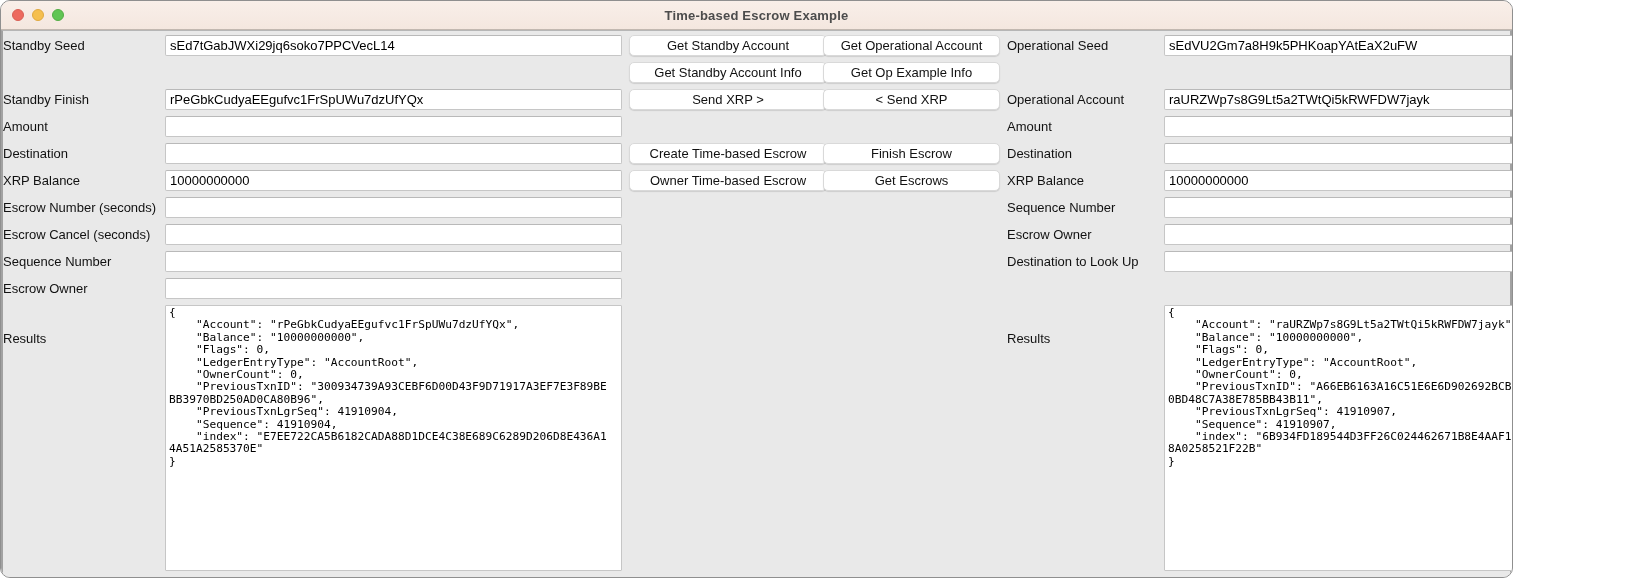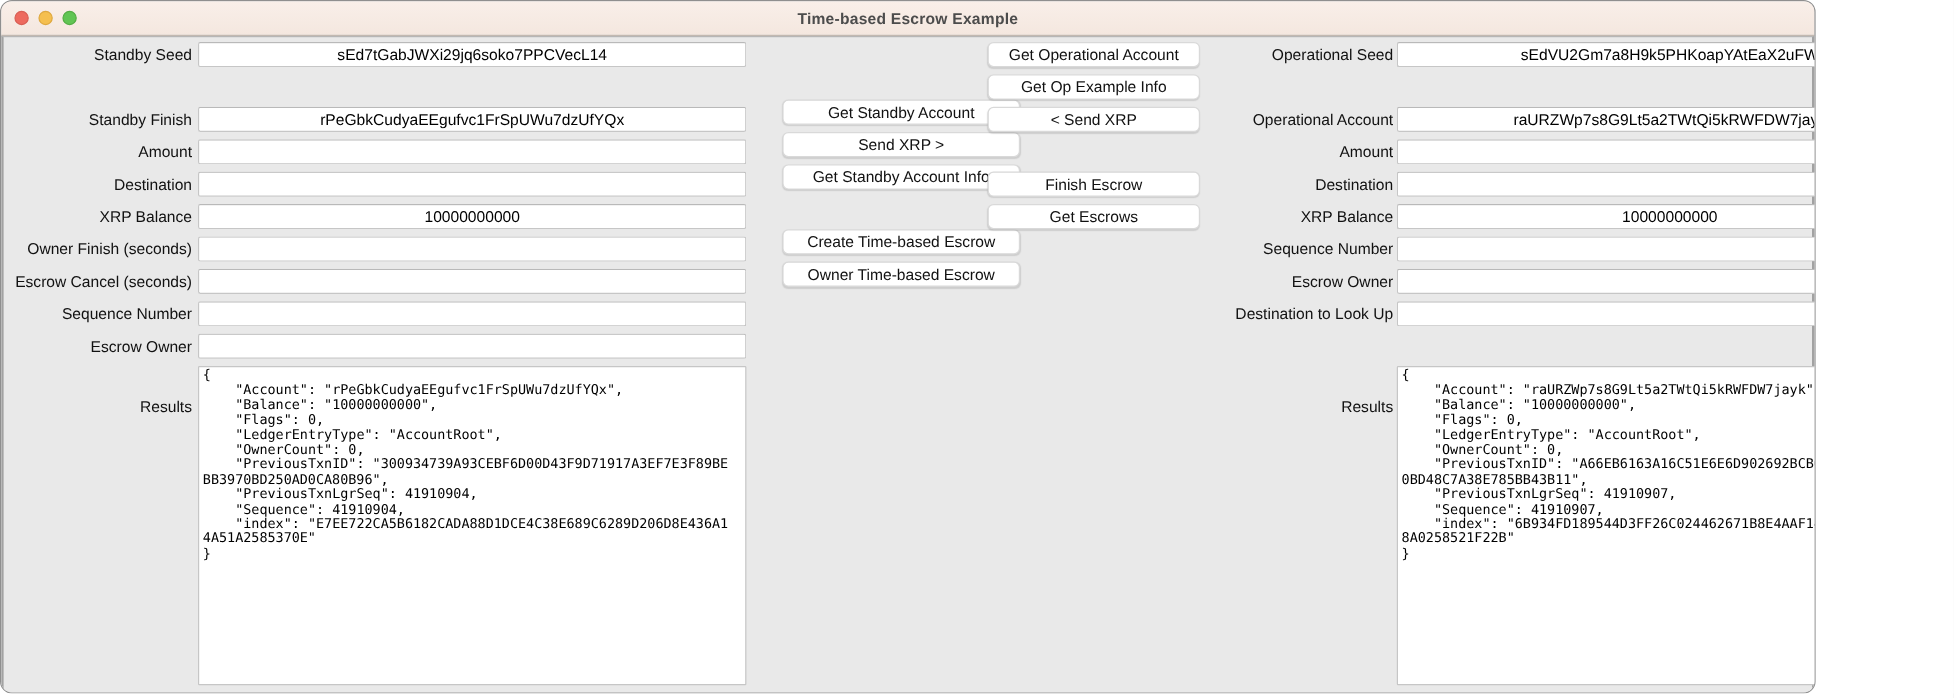--- a/index.html
+++ b/index.html
@@ -22,35 +22,35 @@
   
   .content {
     position:relative; height:549px; box-sizing:border-box;
     border-left:2px solid #a2a2a2; border-right:2px solid #a2a2a2;
     border-bottom:2px solid #a2a2a2; border-top:1px solid #b6b6b6;
     background:#e9e9e9;
   }
   .stack { position:absolute; top:4px; display:flex; flex-direction:column; }
   .labels-left  { left:0px;    width:157px; }
   .fields-left  { left:162px;  width:457px; }
-  .btncol1      { left:649px;  width:198px;margin-top:48px; }
+  .btncol1      { left:626px;  width:198px; }
   .btncol2      { left:820px;  width:177px; }
   .labels-right { left:1004px; width:154px; }
   .fields-right { left:1161px; width:455px; }
   .row { height:21px; margin-bottom:6px; flex:none; }
   .lbl {
-    font-size:13px; color:#111; text-align:right; line-height:21px;
+    font-size:13px; color:#111; text-align:left; line-height:21px;
     white-space:nowrap; overflow:visible;
   }
   .lbl-results { height:266px; line-height:17px; padding-top:2px;margin-top:23px; }
   .field {
     box-sizing:border-box; width:100%; height:21px;
     background:#ffffff; border:1px solid #c6c6c6; border-top-color:#b9b9b9;
     border-radius:2px; padding:0 4px; font-family:"Liberation Sans", sans-serif;
-    font-size:13px; color:#000; outline:none;text-align:center;
+    font-size:13px; color:#000; outline:none;
   }
   .btn {
     box-sizing:border-box; width:100%; height:21px;
     background:#ffffff; border:1px solid #d9d9d9; border-radius:5px;
     box-shadow:0 1px 1px rgba(0,0,0,.12);
     font-family:"Liberation Sans", sans-serif; font-size:13px; color:#111;
     line-height:18px; text-align:center; padding:0; cursor:default;
   }
   .results {
     box-sizing:border-box; width:100%; height:266px; flex:none;
@@ -76,21 +76,21 @@
 
   <div class="content">
 
     <div class="stack labels-left">
       <div class="row lbl">Standby Seed</div>
       <div class="row"></div>
       <div class="row lbl">Standby Finish</div>
       <div class="row lbl">Amount</div>
       <div class="row lbl">Destination</div>
       <div class="row lbl">XRP Balance</div>
-      <div class="row lbl">Owner Finish (seconds)</div>
+      <div class="row lbl">Escrow Number (seconds)</div>
       <div class="row lbl">Escrow Cancel (seconds)</div>
       <div class="row lbl">Sequence Number</div>
       <div class="row lbl">Escrow Owner</div>
       <div class="lbl lbl-results">Results</div>
     </div>
 
     <div class="stack fields-left">
       <div class="row"><input class="field" value="sEd7tGabJWXi29jq6soko7PPCVecL14" style=""></div>
       <div class="row"></div>
       <div class="row"><input class="field" value="rPeGbkCudyaEEgufvc1FrSpUWu7dzUfYQx" style=""></div>
@@ -111,22 +111,22 @@
 BB3970BD250AD0CA80B96",
     "PreviousTxnLgrSeq": 41910904,
     "Sequence": 41910904,
     "index": "E7EE722CA5B6182CADA88D1DCE4C38E689C6289D206D8E436A1
 4A51A2585370E"
 }</textarea>
     </div>
 
     <div class="stack btncol1">
       <div class="row"><button class="btn">Get Standby Account</button></div>
+      <div class="row"><button class="btn">Get Standby Account Info</button></div>
       <div class="row"><button class="btn">Send XRP &gt;</button></div>
-      <div class="row"><button class="btn">Get Standby Account Info</button></div>
       <div class="row"></div>
       <div class="row"><button class="btn">Create Time-based Escrow</button></div>
       <div class="row"><button class="btn">Owner Time-based Escrow</button></div>
     </div>
 
     <div class="stack btncol2">
       <div class="row"><button class="btn">Get Operational Account</button></div>
       <div class="row"><button class="btn">Get Op Example Info</button></div>
       <div class="row"><button class="btn">&lt; Send XRP</button></div>
       <div class="row"></div>

